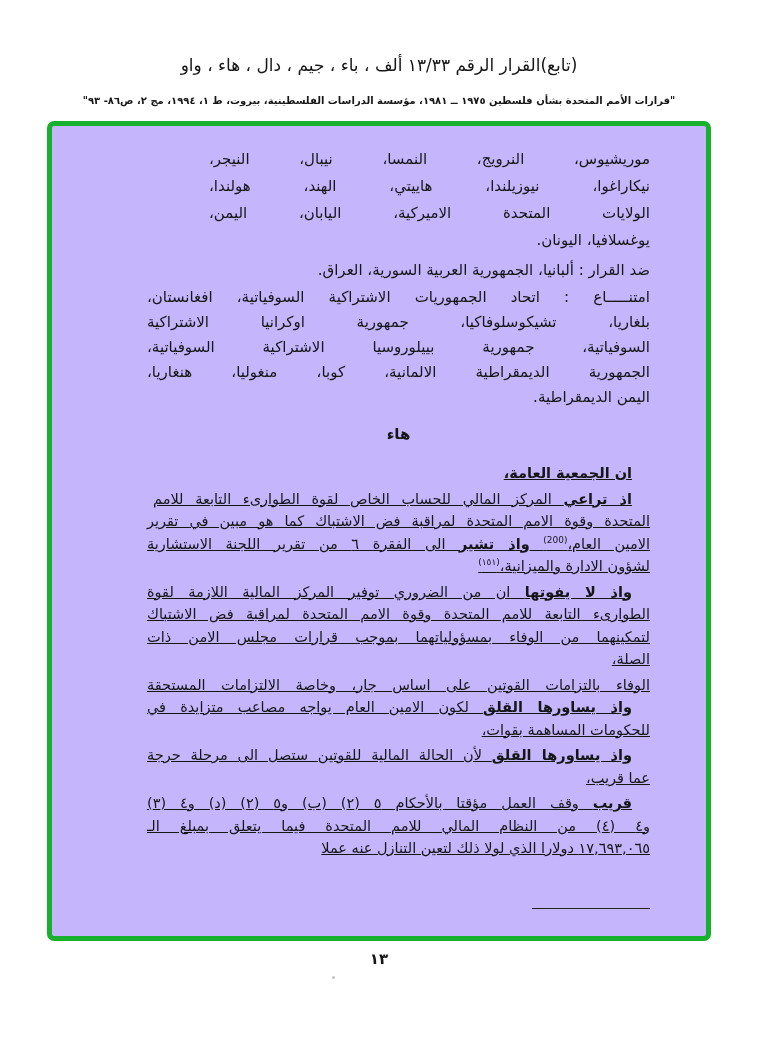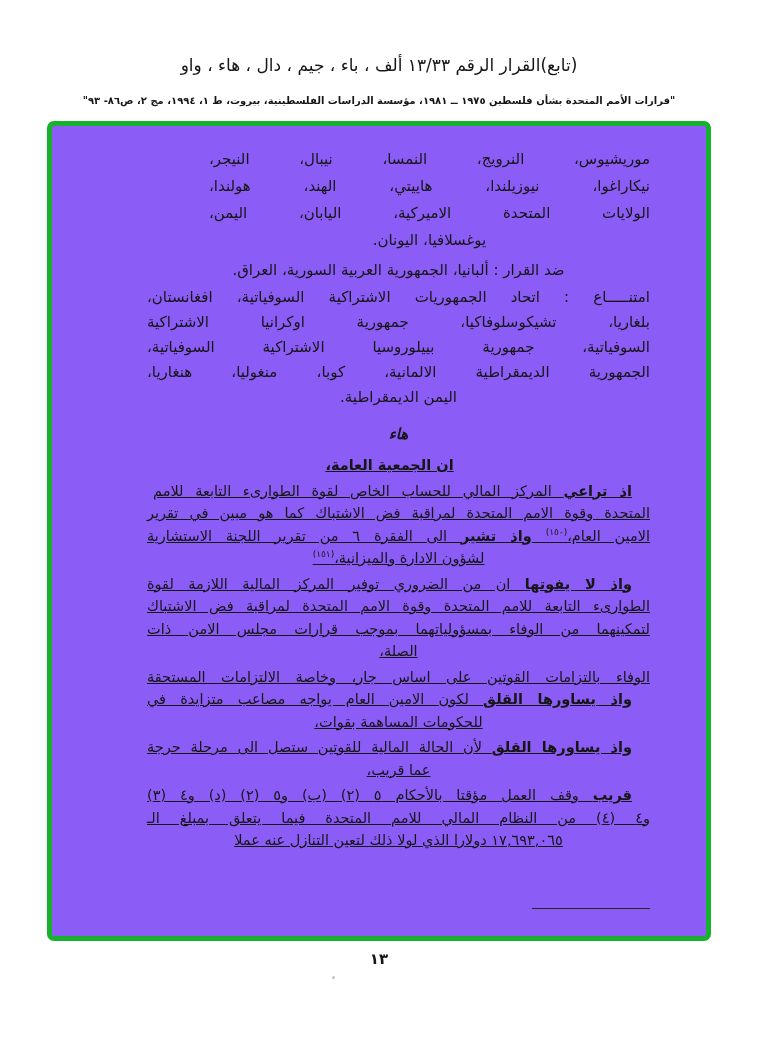--- a/index.html
+++ b/index.html
@@ -20,37 +20,37 @@
   .header-source {
     position:absolute; top:95px; left:0; right:0;
     text-align:center; direction:rtl;
     font-weight:bold; font-size:10px;
   }
 
   .green-box {
     position:absolute; left:47px; top:121px;
     width:654px; height:810px;
     border:5px solid var(--green); border-radius:7px;
-    background:#8b5cf6;
+    background:#c4b5fd;
   }
   .doc-content {
     position:absolute; top:0; left:0; right:0; bottom:0;
     padding:20px 56px 0 95px;
     direction:rtl; overflow:hidden;
   }
   .line { white-space:normal; }
   .al-justify { text-align:justify; text-align-last:justify; }
-  .al-right   { text-align:center; }
+  .al-right   { text-align:right; }
   .al-center  { text-align:center; }
 
   .bk-list { padding-left:62px; margin-bottom:4px; }
   .bk-list .line { font-size:15px; line-height:27px; }
   .bk-vote { margin-bottom:2px; }
   .bk-vote .line { font-size:15px; line-height:25px; }
-  .bk-head { margin:12px 0 8px 0;font-style:italic; }
+  .bk-head { margin:12px 0 16px 0; }
   .bk-head .line { font-size:15px; line-height:24px; }
   .bk-body { margin-bottom:3px;text-decoration:underline; }
   .bk-body .line { font-size:14.5px; line-height:22.5px; }
 
   .footnotes {
     position:absolute; right:56px; bottom:20px;
     direction:rtl; text-align:right;
   }
   .fn-rule { width:118px; height:1px; background:#242424; margin-bottom:7px; }
   .fn-line { font-size:10.5px; line-height:20px; }
@@ -90,21 +90,21 @@
       </div>
       <div class="block bk-head">
         <div class="line al-center"><span class="b">هاء</span></div>
       </div>
       <div class="block bk-body">
         <div class="line al-right" style="padding-right: 18px;"><span class="b">ان الجمعية العامة،</span></div>
       </div>
       <div class="block bk-body">
         <div class="line al-justify" style="padding-right: 18px; margin-left: 6px;"><span class="b">اذ تراعي</span><span> المركز المالي للحساب الخاص لقوة الطوارىء التابعة للامم</span></div>
         <div class="line al-justify"><span>المتحدة وقوة الامم المتحدة لمراقبة فض الاشتباك كما هو مبين في تقرير</span></div>
-        <div class="line al-justify"><span>الامين العام،</span><span class="sup">(١٥٠)</span><span>   </span><span class="b">واذ تشير</span><span> الى الفقرة ٦ من تقرير اللجنة الاستشارية</span></div>
+        <div class="line al-justify"><span>الامين العام،</span><span class="sup">(200)</span><span>   </span><span class="b">واذ تشير</span><span> الى الفقرة ٦ من تقرير اللجنة الاستشارية</span></div>
         <div class="line al-right"><span>لشؤون الادارة والميزانية،</span><span class="sup">(١٥١)</span></div>
       </div>
       <div class="block bk-body">
         <div class="line al-justify" style="padding-right: 18px;"><span class="b">واذ لا يفوتها</span><span> ان من الضروري توفير المركز المالية اللازمة لقوة</span></div>
         <div class="line al-justify"><span>الطوارىء التابعة للامم المتحدة وقوة الامم المتحدة لمراقبة فض الاشتباك</span></div>
         <div class="line al-justify"><span>لتمكينهما من الوفاء بمسؤولياتهما بموجب قرارات مجلس الامن ذات</span></div>
         <div class="line al-right"><span>الصلة،</span></div>
       </div>
       <div class="block bk-body">
         <div class="line al-justify"><span>الوفاء بالتزامات القوتين على اساس جار، وخاصة الالتزامات المستحقة</span></div>

